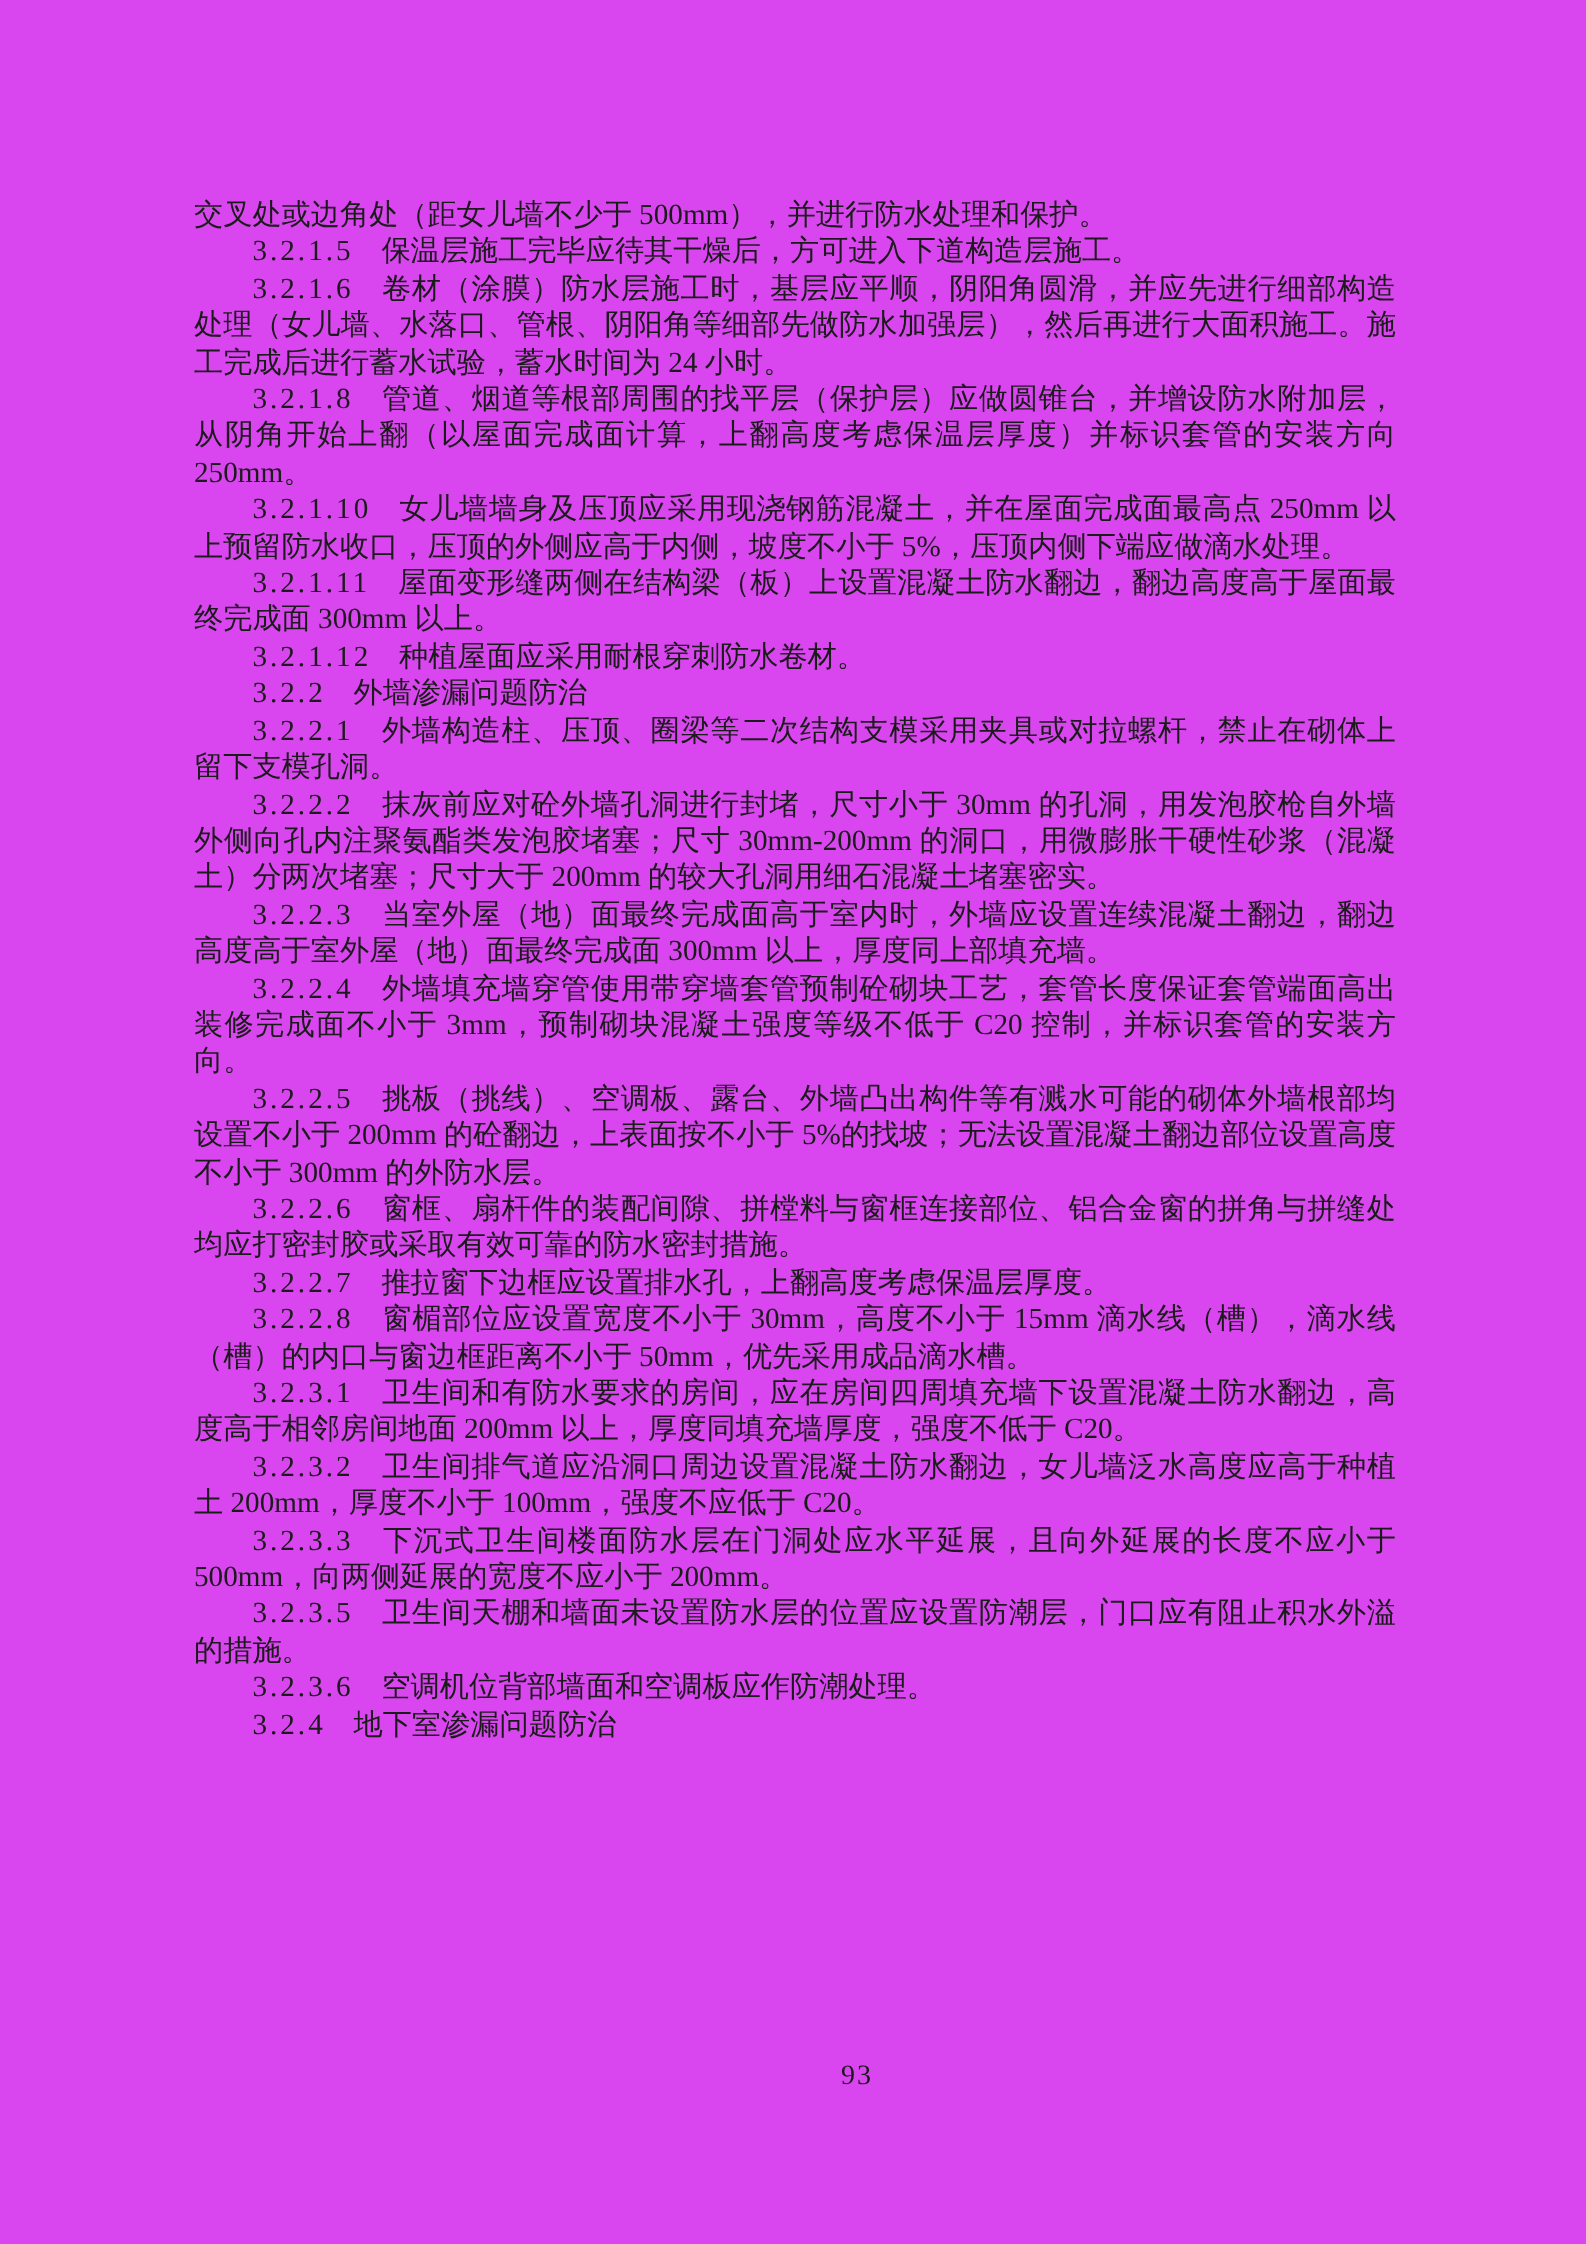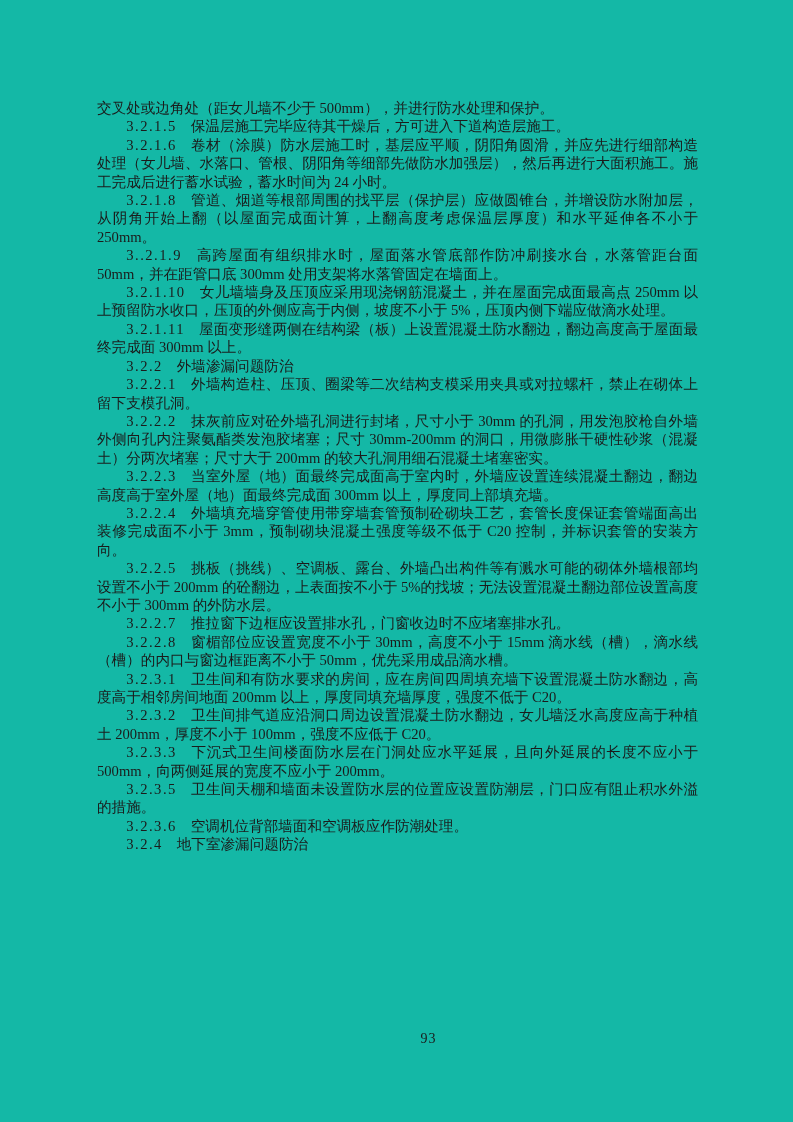--- a/index.html
+++ b/index.html
@@ -11,21 +11,21 @@
     width: 793px;
     height: 1122px;
     position: relative;
     overflow: hidden;
     font-family: "Liberation Serif", "DejaVu Serif", serif;
     color: #1b1b1b;
   }
   .doc-page {
     position: absolute;
     inset: 0;
-    background: #14b8a6;
+    background: #d946ef;
     text-decoration: underline;
   }
   .content {
     position: absolute;
     left: 97px;
     top: 99px;
     width: 601px;
     font-size: 14.6px;
     line-height: 18.4px;
     text-align: justify;
@@ -63,44 +63,45 @@
 <div class="doc-page">
 
   <main class="content">
   <p class="para no-indent"><span class="num"></span><span class="txt">交叉处或边角处（距女儿墙不少于 500mm），并进行防水处理和保护。</span></p>
 
   <p class="para"><span class="num">3.2.1.5</span><span class="txt">保温层施工完毕应待其干燥后，方可进入下道构造层施工。</span></p>
 
   <p class="para"><span class="num">3.2.1.6</span><span class="txt">卷材（涂膜）防水层施工时，基层应平顺，阴阳角圆滑，并应先进行细部构造处理（女儿墙、水落口、管根、阴阳角等细部先做防水加强层），然后再进行大面积施工。施工完成后进行蓄水试验，蓄水时间为 24 小时。</span></p>
 
 
-  <p class="para"><span class="num">3.2.1.8</span><span class="txt">管道、烟道等根部周围的找平层（保护层）应做圆锥台，并增设防水附加层，从阴角开始上翻（以屋面完成面计算，上翻高度考虑保温层厚度）和水平延伸各不小于 250mm。</span></p>
+  <p class="para"><span class="num">3.2.1.8</span><span class="txt">管道、烟道等根部周围的找平层（保护层）应做圆锥台，并增设防水附加层，从阴角开始上翻（以屋面完成面计算，上翻高度考虑保温层厚度）并标识套管的安装方向 250mm。</span></p>
 
-  <p class="para"><span class="num">3..2.1.9</span><span class="txt">高跨屋面有组织排水时，屋面落水管底部作防冲刷接水台，水落管距台面 50mm，并在距管口底 300mm 处用支架将水落管固定在墙面上。</span></p>
 
   <p class="para"><span class="num">3.2.1.10</span><span class="txt">女儿墙墙身及压顶应采用现浇钢筋混凝土，并在屋面完成面最高点 250mm 以上预留防水收口，压顶的外侧应高于内侧，坡度不小于 5%，压顶内侧下端应做滴水处理。</span></p>
 
   <p class="para"><span class="num">3.2.1.11</span><span class="txt">屋面变形缝两侧在结构梁（板）上设置混凝土防水翻边，翻边高度高于屋面最终完成面 300mm 以上。</span></p>
 
+  <p class="para"><span class="num">3.2.1.12</span><span class="txt">种植屋面应采用耐根穿刺防水卷材。</span></p>
 
 
   <p class="para"><span class="num">3.2.2</span><span class="txt">外墙渗漏问题防治</span></p>
 
   <p class="para"><span class="num">3.2.2.1</span><span class="txt">外墙构造柱、压顶、圈梁等二次结构支模采用夹具或对拉螺杆，禁止在砌体上留下支模孔洞。</span></p>
 
   <p class="para"><span class="num">3.2.2.2</span><span class="txt">抹灰前应对砼外墙孔洞进行封堵，尺寸小于 30mm 的孔洞，用发泡胶枪自外墙外侧向孔内注聚氨酯类发泡胶堵塞；尺寸 30mm-200mm 的洞口，用微膨胀干硬性砂浆（混凝土）分两次堵塞；尺寸大于 200mm 的较大孔洞用细石混凝土堵塞密实。</span></p>
 
   <p class="para"><span class="num">3.2.2.3</span><span class="txt">当室外屋（地）面最终完成面高于室内时，外墙应设置连续混凝土翻边，翻边高度高于室外屋（地）面最终完成面 300mm 以上，厚度同上部填充墙。</span></p>
 
   <p class="para"><span class="num">3.2.2.4</span><span class="txt">外墙填充墙穿管使用带穿墙套管预制砼砌块工艺，套管长度保证套管端面高出装修完成面不小于 3mm，预制砌块混凝土强度等级不低于 C20 控制，并标识套管的安装方向。</span></p>
 
   <p class="para"><span class="num">3.2.2.5</span><span class="txt">挑板（挑线）、空调板、露台、外墙凸出构件等有溅水可能的砌体外墙根部均设置不小于 200mm 的砼翻边，上表面按不小于 5%的找坡；无法设置混凝土翻边部位设置高度不小于 300mm 的外防水层。</span></p>
 
+  <p class="para"><span class="num">3.2.2.6</span><span class="txt">窗框、扇杆件的装配间隙、拼樘料与窗框连接部位、铝合金窗的拼角与拼缝处均应打密封胶或采取有效可靠的防水密封措施。</span></p>
 
-  <p class="para"><span class="num">3.2.2.7</span><span class="txt">推拉窗下边框应设置排水孔，门窗收边时不应堵塞排水孔。</span></p>
+  <p class="para"><span class="num">3.2.2.7</span><span class="txt">推拉窗下边框应设置排水孔，上翻高度考虑保温层厚度。</span></p>
 
   <p class="para"><span class="num">3.2.2.8</span><span class="txt">窗楣部位应设置宽度不小于 30mm，高度不小于 15mm 滴水线（槽），滴水线（槽）的内口与窗边框距离不小于 50mm，优先采用成品滴水槽。</span></p>
 
 
 
   <p class="para"><span class="num">3.2.3.1</span><span class="txt">卫生间和有防水要求的房间，应在房间四周填充墙下设置混凝土防水翻边，高度高于相邻房间地面 200mm 以上，厚度同填充墙厚度，强度不低于 C20。</span></p>
 
   <p class="para"><span class="num">3.2.3.2</span><span class="txt">卫生间排气道应沿洞口周边设置混凝土防水翻边，女儿墙泛水高度应高于种植土 200mm，厚度不小于 100mm，强度不应低于 C20。</span></p>
 
   <p class="para"><span class="num">3.2.3.3</span><span class="txt">下沉式卫生间楼面防水层在门洞处应水平延展，且向外延展的长度不应小于 500mm，向两侧延展的宽度不应小于 200mm。</span></p>

